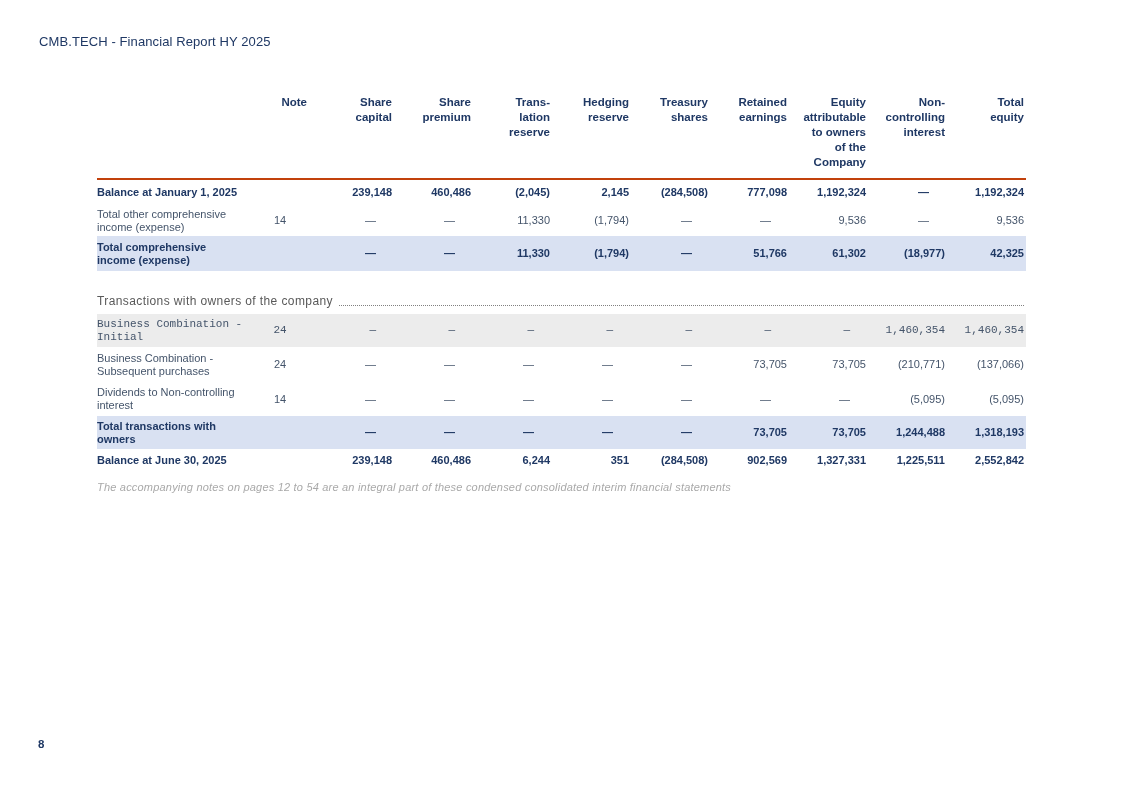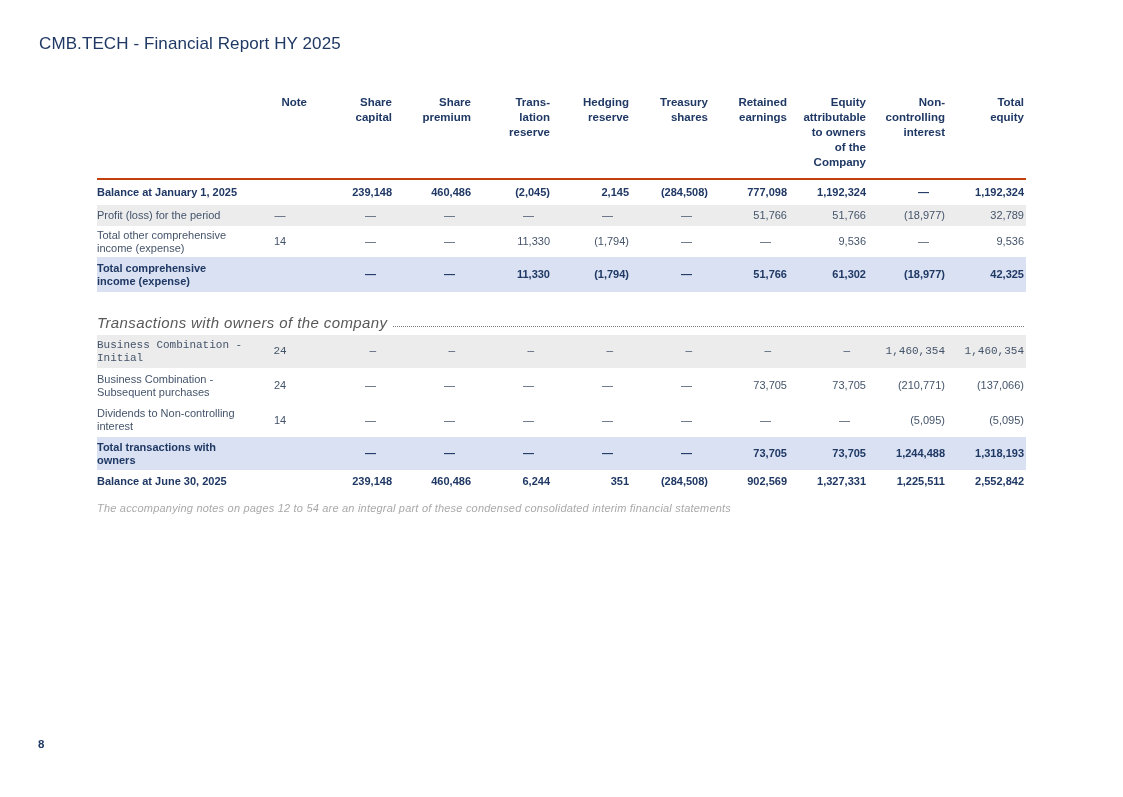--- a/index.html
+++ b/index.html
@@ -1,21 +1,21 @@
 <!DOCTYPE html>
 <html><head>
 <meta charset="utf-8">
 <style>
   * { margin: 0; padding: 0; box-sizing: border-box; }
   html, body { width: 1123px; height: 797px; background: #ffffff; overflow: hidden; }
   body { font-family: "Liberation Sans", sans-serif; position: relative; }
 
   .report-title {
     position: absolute; left: 39px; top: 34px;
-    font-size: 17px; color: #1F3864; letter-spacing: 0.1px;
+    font-size: 13px; color: #1F3864; letter-spacing: 0.1px;
   }
 
   .table-wrap { position: absolute; left: 97px; top: 93px; width: 929px; }
 
   table.equity { border-collapse: collapse; width: 929px; table-layout: fixed; }
 
   thead th {
     font-weight: bold; color: #1F3864; font-size: 11.5px;
     text-align: right; vertical-align: top;
     white-space: pre-line; line-height: 15px;
@@ -39,21 +39,21 @@
   tr.bg-blue td { background: #D9E1F2; }
 
   tr.h21 { height: 21px; } tr.h22 { height: 26px; } tr.h23 { height: 23px; }
   tr.h28 { height: 33px; font-family: Liberation Mono, monospace; } tr.h31 { height: 31px; } tr.h33 { height: 33px; }
   tr.h34 { height: 34px; margin-left: 45px; } tr.h35 { height: 35px; }
   tr.spacer { height: 18px; }
   tr.section-row { height: 25px; }
 
   .section-inner { display: flex; align-items: flex-end; width: 100%; }
   .section-label {
-    font-style: italic; color: #595959; font-size: 15px;
+    color: #595959; font-size: 12px;
     white-space: nowrap; padding-right: 6px; padding-bottom: 1px;
     letter-spacing: 0.4px;
   }
   .dotted-fill { flex: 1; border-bottom: 1px dotted #808080; margin-bottom: 3px; }
 
   .footnote {
     margin-top: 9px;
     font-size: 11px; font-style: italic; color: #A9A9A9; letter-spacing: 0.2px;
   }
 
@@ -118,33 +118,20 @@
         <td class="num">239,148</td>
         <td class="num">460,486</td>
         <td class="num">(2,045)</td>
         <td class="num">2,145</td>
         <td class="num">(284,508)</td>
         <td class="num">777,098</td>
         <td class="num">1,192,324</td>
         <td class="num dash">—</td>
         <td class="num">1,192,324</td>
       </tr>
-      <tr class="bg-gray h21">
-        <td class="label">Profit (loss) for the period</td>
-        <td class="note-cell">—</td>
-        <td class="num dash">—</td>
-        <td class="num dash">—</td>
-        <td class="num dash">—</td>
-        <td class="num dash">—</td>
-        <td class="num dash">—</td>
-        <td class="num">51,766</td>
-        <td class="num">51,766</td>
-        <td class="num">(18,977)</td>
-        <td class="num">32,789</td>
-      </tr>
       <tr class="h31">
         <td class="label">Total other comprehensive
 income (expense)</td>
         <td class="note-cell">14</td>
         <td class="num dash">—</td>
         <td class="num dash">—</td>
         <td class="num">11,330</td>
         <td class="num">(1,794)</td>
         <td class="num dash">—</td>
         <td class="num dash">—</td>

